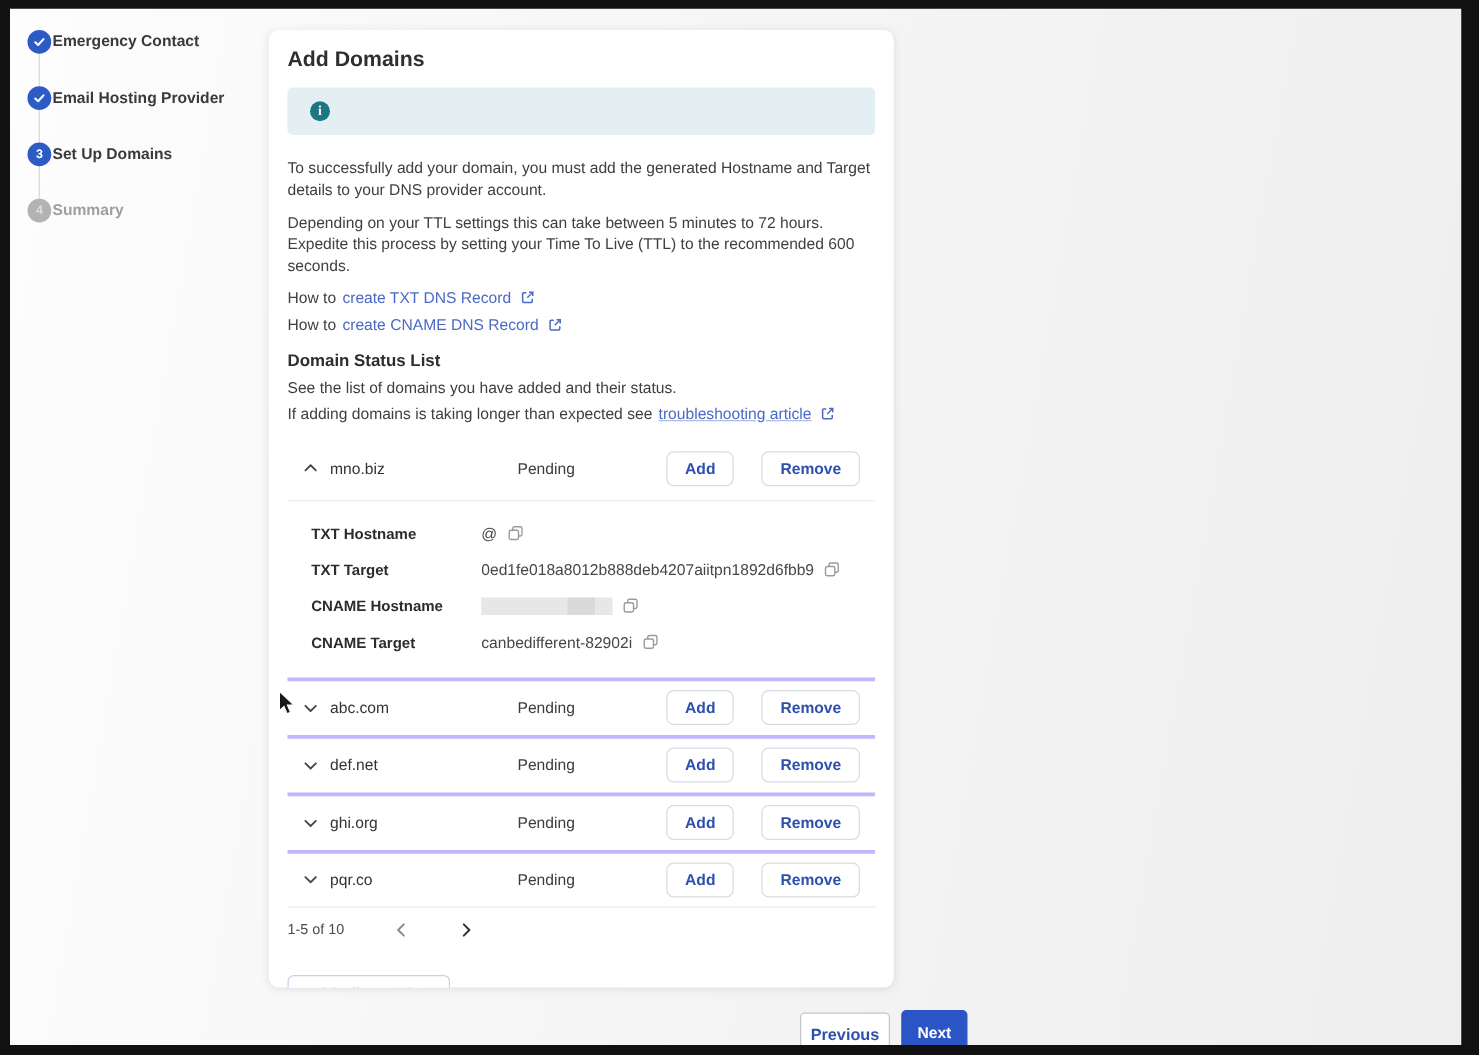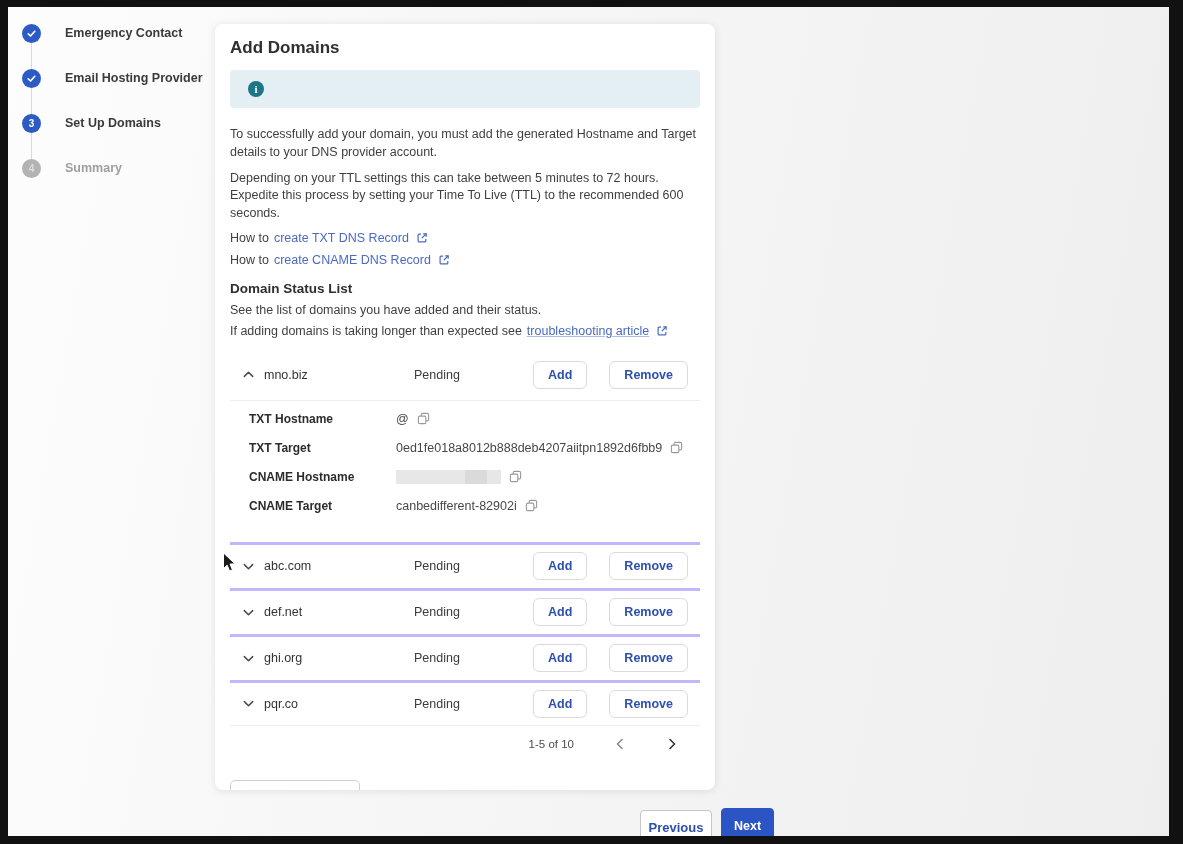--- a/index.html
+++ b/index.html
@@ -6,21 +6,21 @@
   html,body { width:1183px; height:844px; }
   body { background:#111; font-family:"Liberation Sans","DejaVu Sans",sans-serif; position:relative; overflow:hidden; }
   .screen {
     position:absolute; left:8px; top:7px; right:14px; bottom:8px;
     background:linear-gradient(100deg,#fdfdfd 0%,#f7f7f7 35%,#eeeeee 100%);
     overflow:hidden;
   }
 
   
   .stepper { position:absolute; left:14px; top:17px; }
-  .step-row { display:flex; align-items:center; gap:24px; height:18px; }
+  .step-row { display:flex; align-items:center; gap:1px; height:18px; }
   .step-circle {
     width:19px; height:19px; border-radius:50%; flex:0 0 19px;
     display:flex; align-items:center; justify-content:center;
     font-size:10px; font-weight:bold; color:#fff;
   }
   .step-circle.done, .step-circle.active { background:#2d5bc6; }
   .step-circle.upcoming { background:#b3b3b3; color:#dedede; }
   .step-label { font-size:12.5px; font-weight:bold; color:#3a3a3a; white-space:nowrap; }
   .step-label.upcoming { color:#9f9f9f; }
   .step-connector { width:1px; height:27px; background:#d9d9d9; margin-left:9px; }
@@ -69,30 +69,30 @@
   .domain-status { font-size:12.5px; color:#3c3c3c; }
   .row-btns { display:flex; gap:22px; }
   .btn-outline {
     background:#fff; border:1px solid #d8dbe6; border-radius:6px;
     font-size:12.5px; font-weight:bold; color:#2d50ad;
     padding:5px 14px; height:28px; cursor:pointer; font-family:inherit;
   }
   .divider { height:1px; background:#ededed; margin-top:6px; }
 
   .records { padding:11px 0 14px 19px; }
-  .record-row { display:flex; align-items:flex-start; height:22px; margin-bottom:7px;gap:11px; }
+  .record-row { display:flex; align-items:flex-end; height:22px; margin-bottom:7px; }
   .record-row.gap-above { margin-top:7px; }
   .record-label { width:136px; font-size:12px; font-weight:bold; color:#2c2c2c; flex:0 0 136px; }
   .record-value { font-size:12.5px; color:#474747; display:flex; align-items:center; gap:8px; }
   .copy-icon { width:13px; height:13px; cursor:pointer; }
   .redacted-box { width:105px; height:14px; background:#e7e7e7; position:relative; }
   .redacted-box::after { content:""; position:absolute; right:14px; top:0; width:22px; height:14px; background:#dadada; }
 
   .pagination {
-    margin-top:12px; display:flex; align-items:center; justify-content:flex-end;
+    margin-top:12px; display:flex; align-items:center; 
     gap:40px; padding-right:22px; font-size:11.5px; color:#4c4c4c;
   }
   .pg-chev { width:12px; height:12px; cursor:pointer; }
 
   .add-all { margin-top:30px; }
   .btn-addall {
     background:#fff; border:1px solid #c9d1e4; border-radius:5px;
     font-size:12.5px; font-weight:bold; color:#2d50ad;
     padding:7px 14px; height:29px; cursor:pointer; font-family:inherit;
   }

